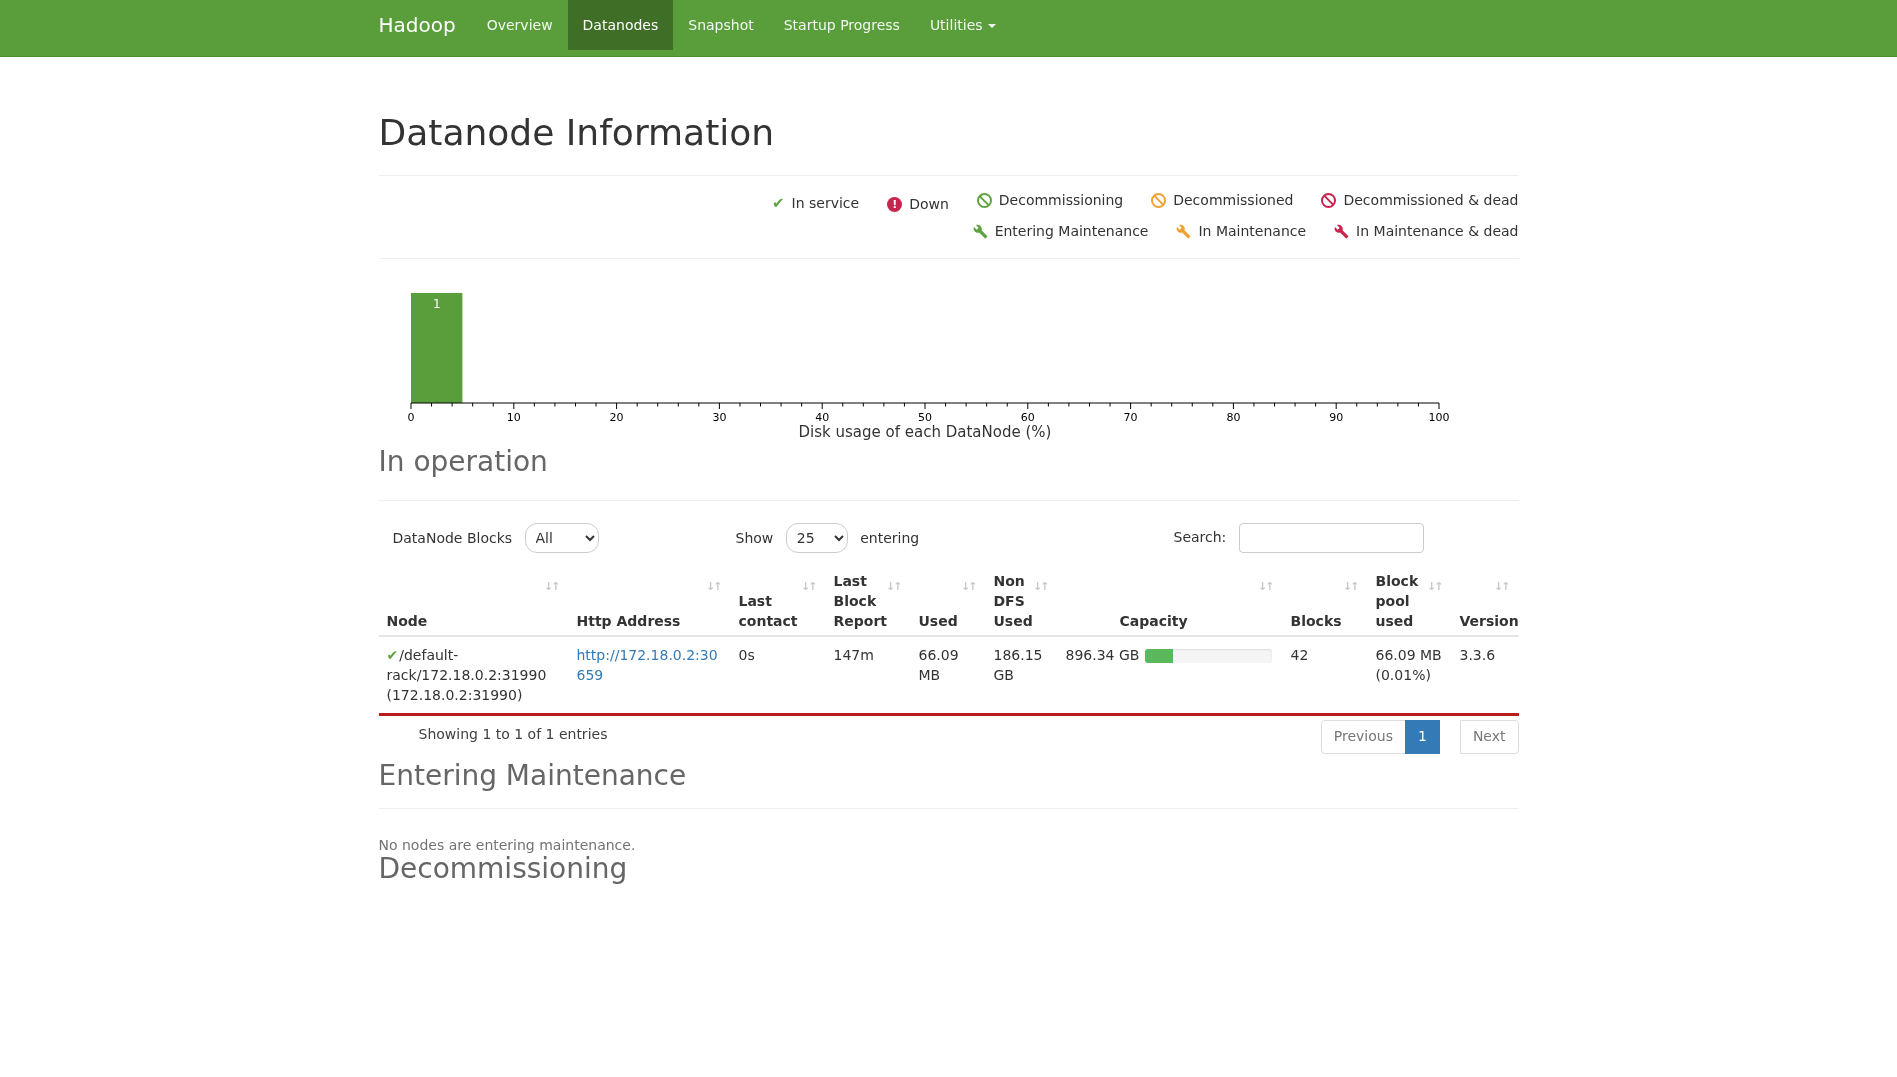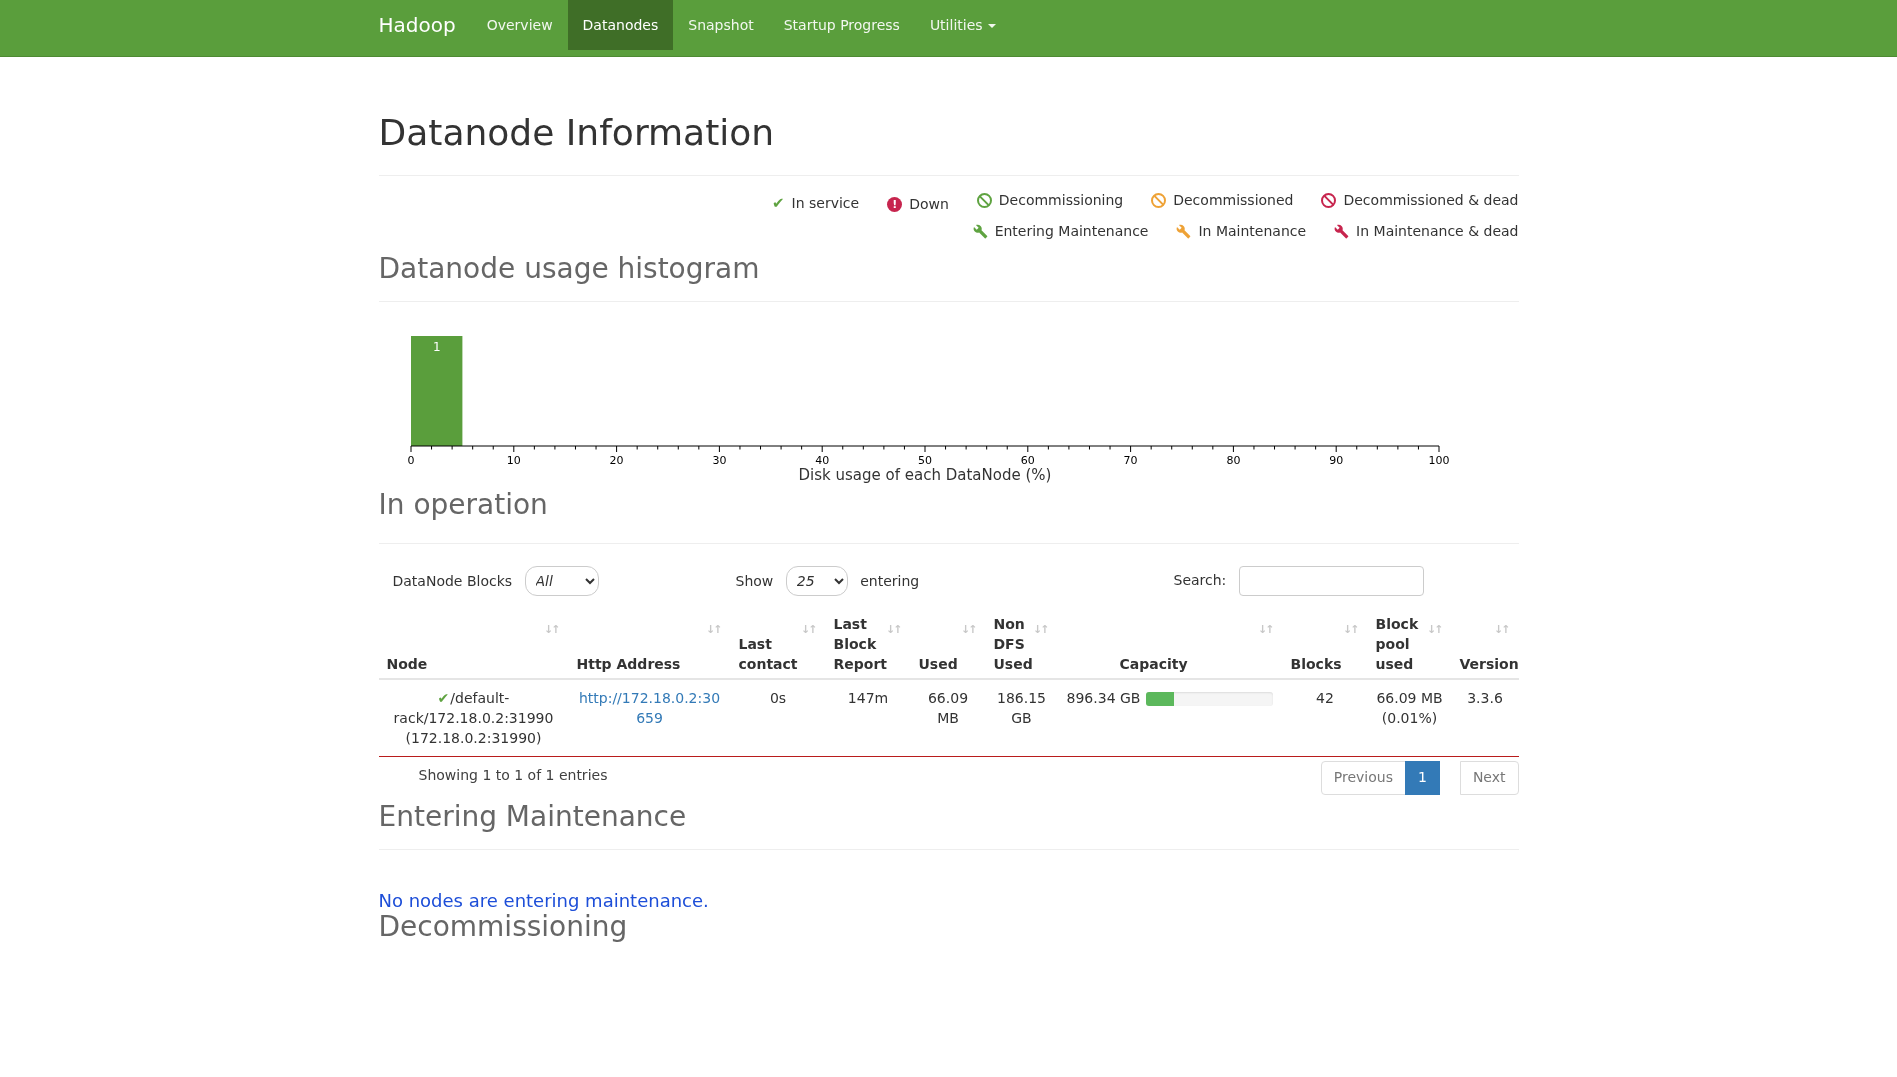--- a/index.html
+++ b/index.html
@@ -41,51 +41,51 @@
   .chart-wrap { margin-top:14px; }
   .sec-operation-h2 { margin-top:40px; }
   .hr-operation { margin-top:22px; }
   
   .table-controls { position:relative; height:34px; margin-top:20px; }
   .ctrl-state { position:absolute; left:14px; top:2px; }
   .ctrl-show  { position:absolute; left:357px; top:2px; }
   .ctrl-search{ position:absolute; left:795px; top:2px; }
   .ctrl-label { margin-right:8px; }
   select { height:30px; font-size:14px; color:#333; border:1px solid #ccc; border-radius:12px; background:#fff;
-           font-family:inherit; padding:0 6px;font-style:italic; }
+           font-family:inherit; padding:0 6px; }
   .sel-state { width:74px; }
   .sel-show { width:62px; margin-right:8px; }
   .search-box { width:185px; height:30px; border:1px solid #ccc; border-radius:4px; padding:4px 8px; font-size:14px;
                 font-family:inherit; margin-left:8px; vertical-align:middle; }
   
   table.dn-table { width:1140px; table-layout:fixed; border-collapse:collapse; margin-top:14px; }
   .dn-table th { vertical-align:bottom; text-align:left; padding:2px 8px 4px; font-weight:bold; font-size:14px;
                  line-height:20px; border-bottom:2px solid #e5e5e5; position:relative; color:#333; }
   .dn-table th.col-capacity { padding-left:62px; }
-  .dn-table td { vertical-align:top; text-align:center; padding:8px; font-size:14px; line-height:20px;
-                 border-bottom:1px solid #b91c1c; word-wrap:break-word; }
+  .dn-table td { vertical-align:top; text-align:left; padding:8px; font-size:14px; line-height:20px;
+                 border-bottom:3px solid #b91c1c; word-wrap:break-word; }
   .sorticons { position:absolute; top:8px; right:10px; color:#c8c8c8; font-size:11px; letter-spacing:-2px; }
   .dn-table a { color:#337ab7; text-decoration:none; }
   .row-check { color:#5fa341; font-size:14px; margin-right:1px; }
   .progress { display:inline-block; width:127px; height:14px; background:#f5f5f5; border-radius:3px; overflow:hidden;
               vertical-align:middle; box-shadow:inset 0 1px 2px rgba(0,0,0,.1); margin-left:6px; }
   .progress .bar { height:100%; background:#5cb85c; }
   
   .table-footer { position:relative; height:44px; }
   .showing { position:absolute; left:0; top:10px; color:#404040;margin-left:40px; }
   .pagination { position:absolute; right:0; top:4px; display:flex; }
   .page-btn { border:1px solid #ddd; background:#fff; color:#777; padding:6px 12px; font-size:14px; line-height:1.42;
               margin-left:-1px; cursor:pointer; font-family:inherit; }
   .page-btn:first-child { border-top-left-radius:4px; border-bottom-left-radius:4px; }
   .page-btn:last-child { border-top-right-radius:4px; border-bottom-right-radius:4px;margin-left:20px; }
   .page-btn.active { background:#337ab7; border-color:#337ab7; color:#fff; }
   
   .sec-maintenance-h2 { margin-top:52px; }
   .hr-maintenance { margin-top:16px; }
-  .empty-note { margin:40px 0 0; font-size:18px; color:#1d4ed8; }
+  .empty-note { margin:28px 0 0; font-size:14px; color:#737373; }
   .sec-decommissioning-h2 { margin-top:50px; }
   
   svg text { font-family:"DejaVu Sans","Liberation Sans",sans-serif; }
 </style>
 </head>
 <body>
 
 <div class="navbar">
   <div class="navbar-inner">
     <a class="brand">Hadoop</a>
@@ -143,21 +143,20 @@
         </span><span class="legend-item">
           <span class="icon-wrench" style="color: rgb(199, 37, 78);">
             <svg viewBox="0 0 24 24">
               <path fill="#c7254e" d="M22.7 19l-9.1-9.1c.9-2.3.4-5-1.5-6.9-2-2-5-2.4-7.4-1.3L9 6 6 9 1.6 4.7C.4 7.1.9 10.1 2.9 12.1c1.9 1.9 4.6 2.4 6.9 1.5l9.1 9.1c.4.4 1 .4 1.4 0l2.3-2.3c.5-.4.5-1.1.1-1.4z"></path>
             </svg>
           </span>
           <span>In Maintenance &amp; dead</span>
         </span></div>
     </div>
 
-  <h2 class="section-heading sec-histogram-h2">Datanode usage histogram</h2>
   <hr class="hr-histogram">
   <div class="chart-wrap">
     <svg id="usage-histogram" width="1140" height="170">
         <rect x="32" y="20" width="51.400000000000006" height="110" fill="#5a9e3c"></rect>
         <text x="57.7" y="35" text-anchor="middle" font-size="12" fill="#ffffff">1</text>
         <line x1="32" y1="130" x2="1060" y2="130" stroke="#000" stroke-width="1"></line>
         <line x1="32" y1="130" x2="32" y2="136" stroke="#000" stroke-width="1"></line>
         <line x1="52.56" y1="130" x2="52.56" y2="133.5" stroke="#000" stroke-width="1"></line>
         <line x1="73.12" y1="130" x2="73.12" y2="133.5" stroke="#000" stroke-width="1"></line>
         <line x1="93.68" y1="130" x2="93.68" y2="133.5" stroke="#000" stroke-width="1"></line>

